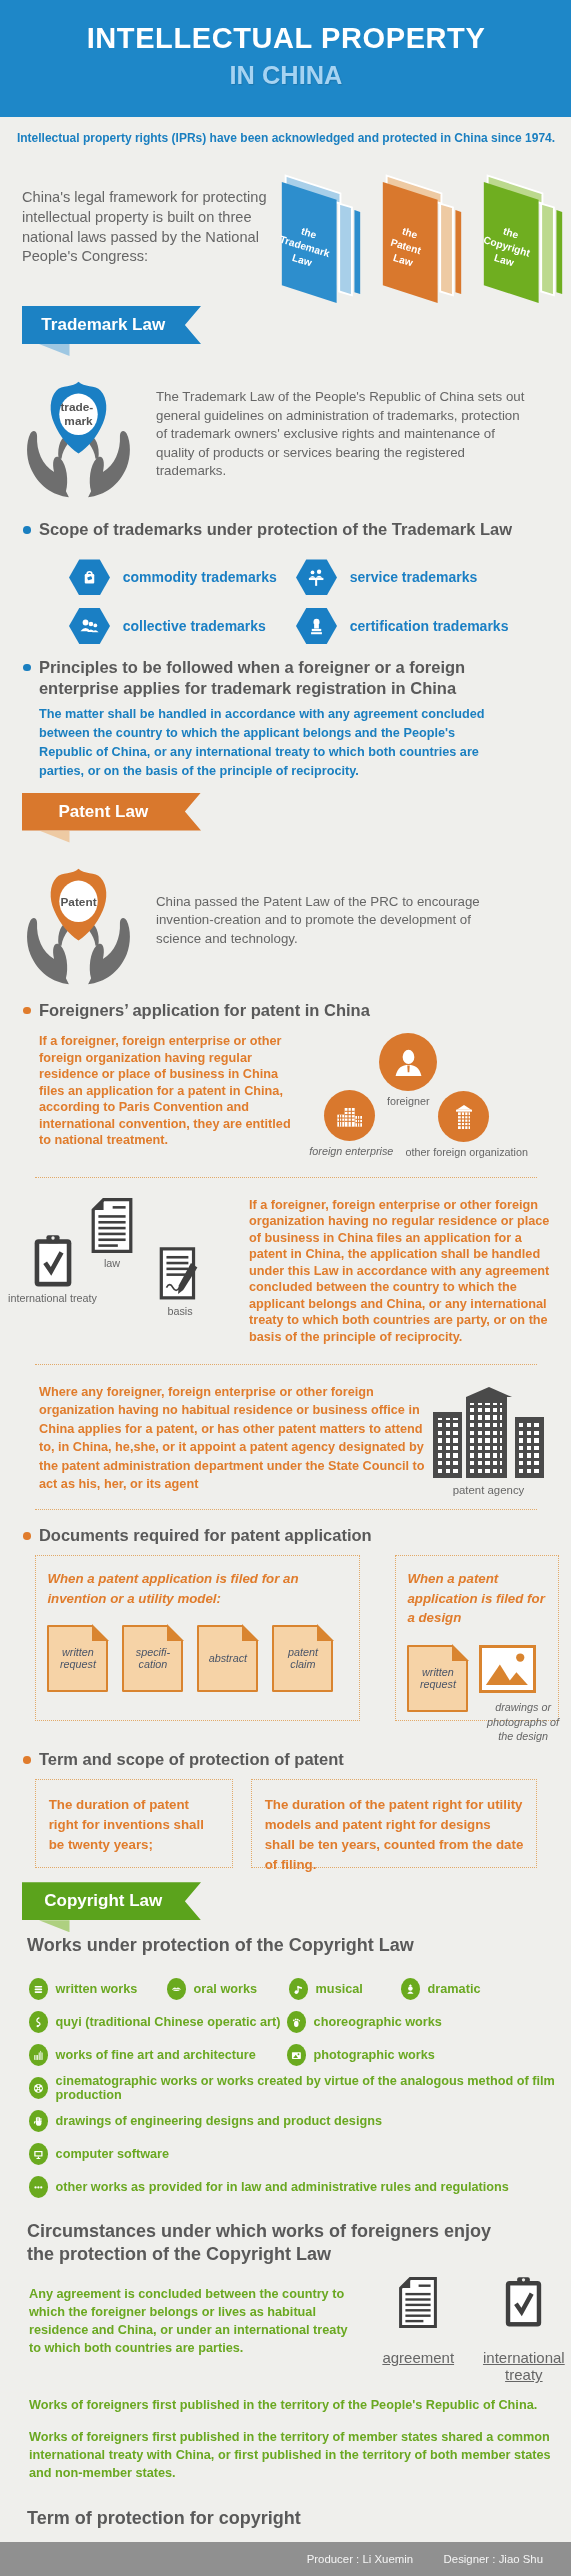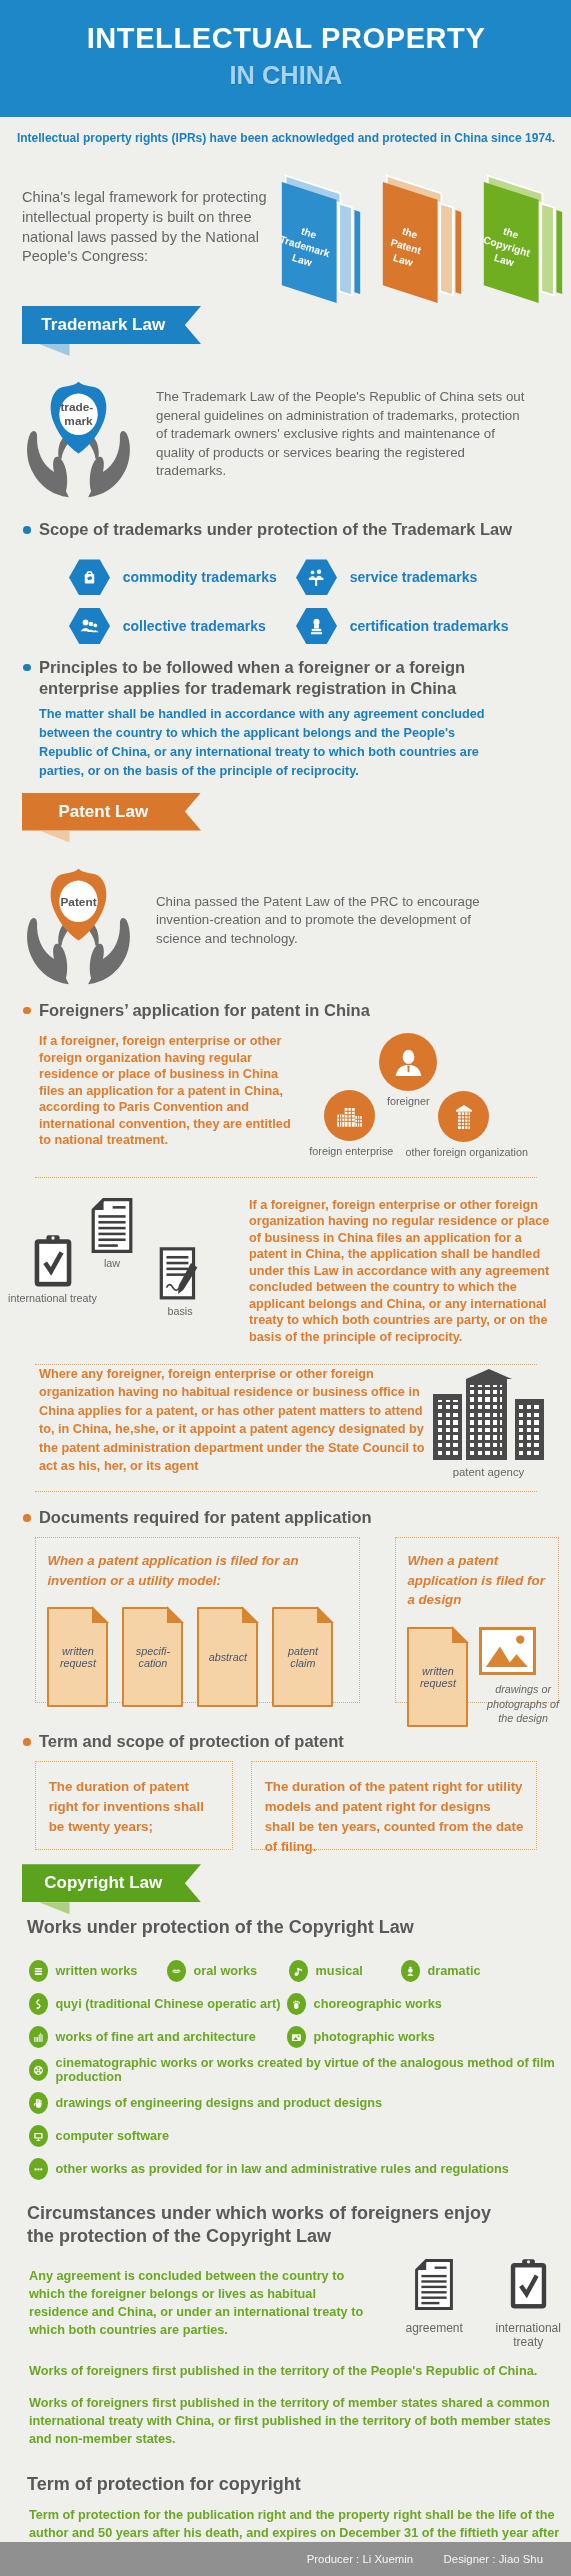--- a/index.html
+++ b/index.html
@@ -81,21 +81,21 @@
   .bld.right{ width:29px; height:61px; }
   .roof { width:0; height:0; margin:0 auto; border-left:23px solid transparent;
           border-right:23px solid transparent; border-bottom:10.2px solid #4a4a4a; }
   .agency p { margin-top:6.4px; font-size:11.4px; color:#666; }
 
   
   .docs-row { display:flex; margin:9px 0 0 35px; gap:35px;font-style:italic; }
   .dotted-box { border:1.3px dotted #e2a968; padding:12.7px 11.4px; }
   .box-title { color:#e07c2c; font-weight:bold; font-size:13.3px; line-height:19.7px; }
   .pdocs { display:flex; gap:14px; margin-top:16.5px; }
-  .pdoc { position:relative; width:61px; height:100px; background:#f6d3a7;
+  .pdoc { position:relative; width:61px; height:67px; background:#f6d3a7;
           border:2.5px solid #d9842f; border-radius:1.3px; flex:none;
           display:flex; align-items:center; justify-content:center; text-align:center;
           font-size:10.8px; color:#4a5568; padding:3px; }
   .pdoc::before { content:""; position:absolute; top:-2.5px; right:-2.5px;
           border-style:solid; border-width:0 17px 17px 0;
           border-color:#efefec #efefec #d9842f #d9842f; }
   .imgicon { width:57px; height:48px; background:#fff; border:3.2px solid #d9842f; flex:none; }
   .imgcap { font-size:10.8px; color:#666; text-align:center; line-height:14.6px; margin-top:7.6px; width:89px; }
 
   .term-row { display:flex; margin:9px 0 0 35px; gap:18px; }
@@ -106,21 +106,21 @@
   .wrow { display:grid; align-items:center; height:33px; }
   .wrow.cols4 { grid-template-columns:138px 122px 112px 1fr; }
   .wrow.cols2 { grid-template-columns:258px 1fr; }
   .witem { display:flex; align-items:center; }
   .gico { width:19px; height:21.6px; background:#6aaa1e; border-radius:50%; flex:none;
           display:flex; align-items:center; justify-content:center; }
   .witem b { margin-left:7.6px; color:#6aa821; font-size:12.7px; font-weight:bold; }
 
   .circ-row { display:flex; margin-top:10.2px; }
   .citem { text-align:center; }
-  .citem p { margin-top:8px; font-size:12px; color:#666; }
+  .citem p { margin-top:18px; font-size:15px; color:#666;text-decoration:underline; }
 
   
   .footer { position:absolute; left:0; bottom:0; width:100%; height:34px;
             background:#909090; display:flex; align-items:center;
             justify-content:flex-end; padding-right:29px; }
   .footer span { color:#f5f5f5; font-size:11.4px; margin-left:30.5px; }
 </style>
 </head>
 <body>
 
@@ -327,21 +327,21 @@
               <line x1="11.6" y1="22" x2="11.6" y2="40"></line>
             <line x1="35.3" y1="24" x2="35.3" y2="40"></line>
               <line x1="38.6" y1="24" x2="38.6" y2="40"></line>
             <line x1="5" y1="27" x2="15" y2="27"></line>
               <line x1="5" y1="32" x2="15" y2="32"></line>
             <line x1="32" y1="29" x2="42" y2="29"></line>
               <line x1="32" y1="34" x2="42" y2="34"></line>
           </g>
         </svg>
       </div>
-      <p class="cap" style="left:-19px; top:112px; width:102px;">foreign enterprise</p>
+      <p class="cap" style="left:-19px; top:112px; width:102px;font-style:italic;">foreign enterprise</p>
       <div class="ocircle" style="left:119px; top:58px; width:51px; height:51px;">
         <svg width="32" height="32" viewBox="0 0 48 48">
           <polygon points="13,13 35,13 24,6" fill="#fff"></polygon>
           <rect x="12" y="13" width="24" height="3" fill="#fff"></rect>
           <rect x="15" y="17" width="18" height="25" fill="#fff"></rect>
           <g stroke="#d9782d" stroke-width="1.7">
             <line x1="15" y1="22" x2="33" y2="22"></line>
               <line x1="15" y1="27" x2="33" y2="27"></line>
             <line x1="15" y1="32" x2="33" y2="32"></line>
               <line x1="15" y1="37" x2="33" y2="37"></line>
@@ -392,21 +392,21 @@
         <polygon points="52,28 62,35 40,70 32,76 33,63" fill="#3f3f3f"></polygon>
         <path d="M14,66 q5,-9 10,0 t10,0" fill="none" stroke="#3f3f3f" stroke-width="2.6"></path>
       </svg>
       <p class="cap" style="left:138px; top:108px; width:46px;">basis</p>
     </div>
     <p class="p-orange" style="width:302px; margin-left:14px;">If a foreigner, foreign enterprise or other foreign organization having no regular residence or place of business in China files an application for a patent in China, the application shall be handled under this Law in accordance with any agreement concluded between the country to which the applicant belongs and China, or any international treaty to which both countries are party, or on the basis of the principle of reciprocity.</p>
   </div>
 
   <div class="divider" style="margin-top:19px;"></div>
 
-  <div class="row-flex" style="">
+  <div class="row-flex" style="margin-top:18px;">
     <p class="p-orange" style="width:389px; margin-left:39px; line-height:18.4px;">Where any foreigner, foreign enterprise or other foreign organization having no habitual residence or business office in China applies for a patent, or has other patent matters to attend to, in China, he,she, or it appoint a patent agency designated by the patent administration department under the State Council to act as his, her, or its agent</p>
     <div class="agency">
       <div class="bldgs">
         <div class="bld left">
             <div class="win"></div>
           </div>
         <div>
           <div class="roof"></div>
           <div class="bld tall">
               <div class="win"></div>

